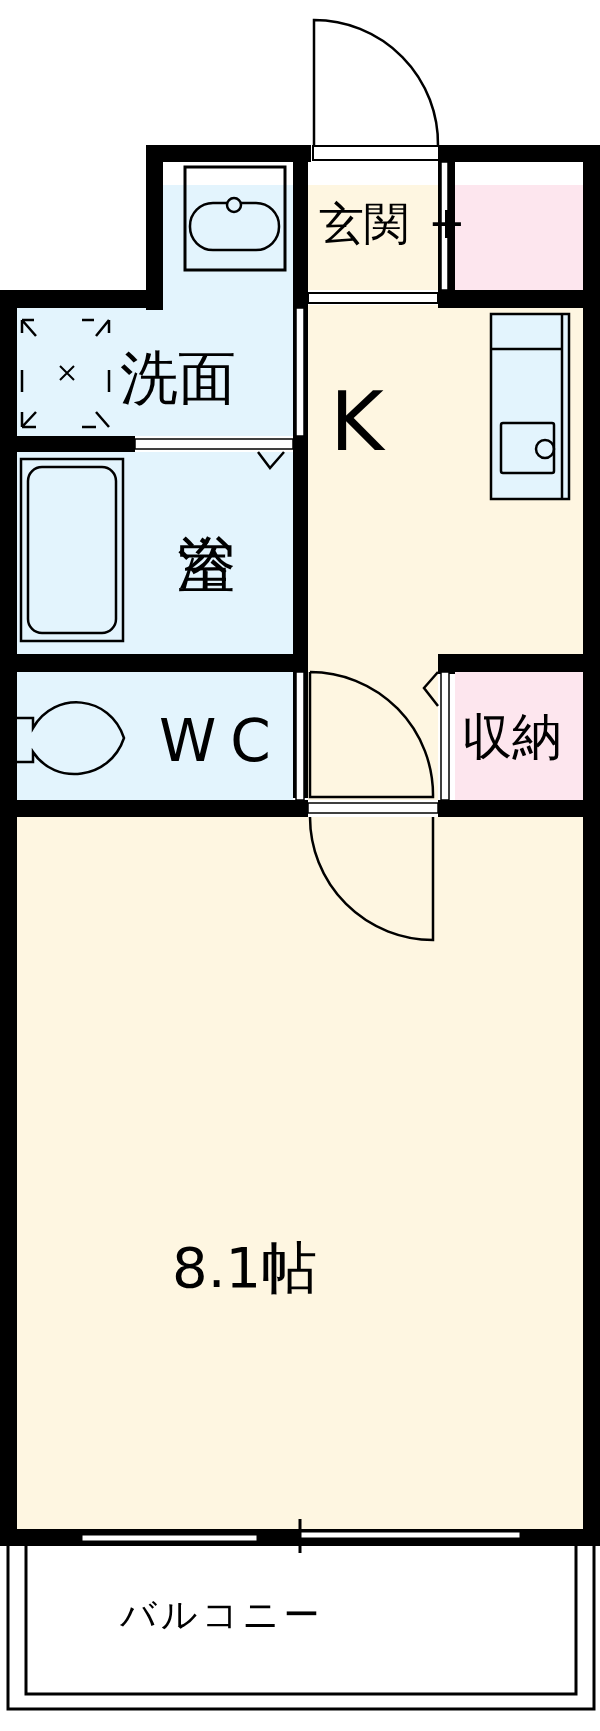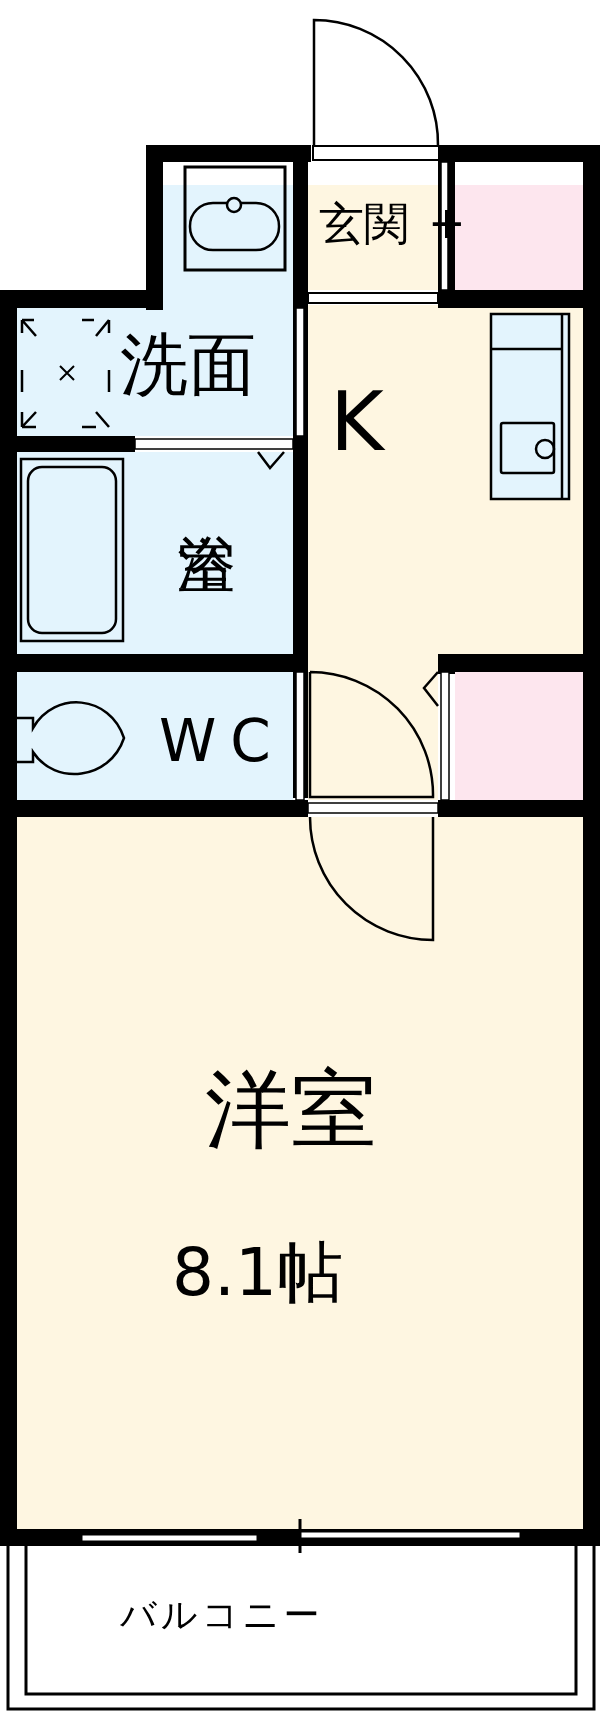--- a/index.html
+++ b/index.html
@@ -138,26 +138,26 @@
 
       <path d="M8 1546 L8 1709 L594 1709 L594 1546" stroke-width="3"></path>
       <path d="M26 1546 L26 1694 L576 1694 L576 1546" stroke-width="3"></path>
     </g>
   </svg>
 
   
   <div class="label" style="left:319px; top:201px; font-size:45px;">玄関</div>
   <div class="label" style="left:428px; top:200px; font-size:45px; line-height:1;">+</div>
 
-  <div class="label" style="left:120px; top:331px; font-size:68px;">洗面</div>
+  <div class="label" style="left:120px; top:349px; font-size:58px;">洗面</div>
 
   <div class="label vert" style="left:178px; top:488px; font-size:58px;">浴室</div>
 
   <div class="label" style="left:330px; top:381px; font-size:82px;">K</div>
 
   <div class="label" style="left:130px; top:712px; font-size:58px; letter-spacing:14px;margin-left:29px;">WC</div>
 
+  <div class="label" style="left:462px; top:712px; font-size:50px;">収納</div>
 
-  <div class="label" style="left:205px; top:1066px; font-size:86px;">洋室</div>
-  <div class="label" style="left:172px; top:1240px; font-size:66px;">8.1帖</div>
+  <div class="label" style="left:172px; top:1240px; font-size:56px;">8.1帖</div>
 
   <div class="label" style="left:120px; top:1597px; font-size:36px; letter-spacing:4px;">バルコニー</div>
 </div>
 
 </body></html>

